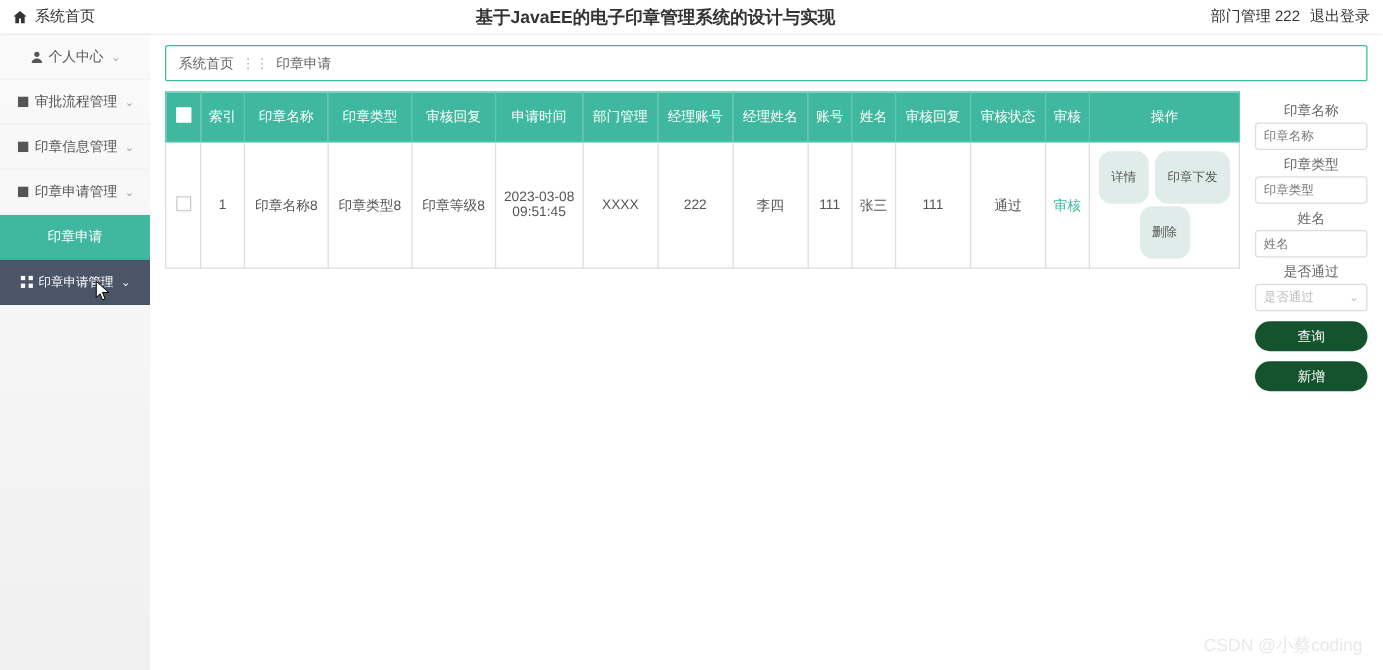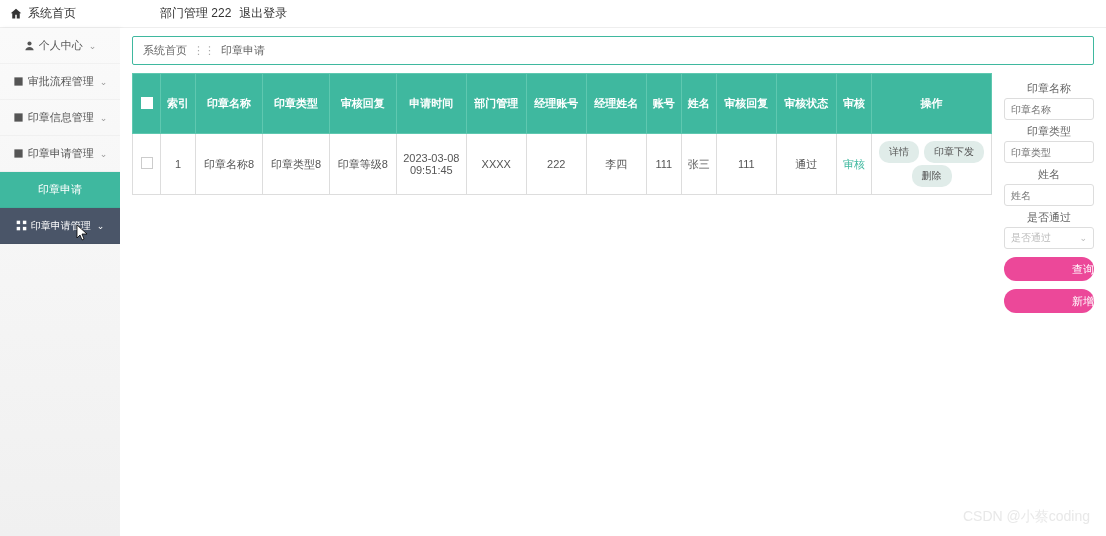--- a/index.html
+++ b/index.html
@@ -23,50 +23,51 @@
     .main { flex: 1; display: flex; flex-direction: column; position: relative; background: #fff; }
     
     .breadcrumb { margin: 8px 12px; border: 1px solid #3fb89f; padding: 6px 10px; font-size: 11px; color: #666; border-radius: 2px; display: flex; align-items: center; gap: 6px; }
     .breadcrumb-sep { color: #aaa; }
     
     .content-wrap { flex: 1; display: flex; padding: 0 12px; gap: 12px; position: relative; }
     
     .table-area { flex: 1; position: relative; }
     
     table { border-collapse: collapse; width: 100%; font-size: 11px; }
-    th { background: #3fb89f; color: #fff; padding: 22px 4px; font-weight: bold; border: 1px solid #5fc8b0; }
+    th { background: #3fb89f; color: #fff; padding: 12px 4px; font-weight: normal; border: 1px solid #5fc8b0; }
     td { border: 1px solid #ddd; padding: 6px 4px; text-align: center; color: #555; background: #fff; }
     th:first-child, td:first-child { width: 28px; }
     .checkbox { width: 12px; height: 12px; border: 1px solid #ccc; display: inline-block; background: #fff; }
-    .op-btn { display: inline-block; background: #e0ece9; color: #555; padding: 4px 10px; border-radius: 10px; font-size: 10px; margin: 1px; cursor: pointer; }
+    .op-btn { display: inline-block; background: #e0ece9; color: #555; padding: 14px 10px; border-radius: 10px; font-size: 10px; margin: 1px; cursor: pointer; }
     .audit-link { color: #3fb89f; cursor: pointer; }
     
     .bg-decor { position: absolute; top: 100px; left: 0; width: 250px; height: 400px; z-index: -1; }
     .bg-decor svg { width: 100%; height: 100%; }
     
     .filter-panel { width: 90px; padding-top: 4px; }
     .filter-label { text-align: center; font-size: 11px; color: #666; margin: 4px 0 2px; }
     .filter-input { width: 100%; height: 22px; border: 1px solid #ddd; border-radius: 3px; font-size: 10px; padding: 0 6px; color: #bbb; outline: none; }
     .filter-select { width: 100%; height: 22px; border: 1px solid #ddd; border-radius: 3px; font-size: 10px; padding: 0 6px; color: #bbb; background: #fff; position: relative; display: flex; align-items: center; justify-content: space-between; }
-    .filter-btn { width: 100%; height: 24px; background: #ec4899; color: #fff; border: none; border-radius: 12px; font-size: 11px; margin-top: 8px; cursor: pointer; text-align: right; }
+    .filter-btn { width: 100%; height: 24px; background: #14532d; color: #fff; border: none; border-radius: 12px; font-size: 11px; margin-top: 8px; cursor: pointer; }
     
     .watermark { position: absolute; bottom: 10px; right: 16px; font-size: 14px; color: rgba(230,230,230,0.9); }
     
     .cursor { position: absolute; width: 14px; height: 18px; z-index: 100; }
   </style>
 </head>
 <body>
 
 <div class="header">
   <div class="header-left">
     <svg class="home-icon" viewBox="0 0 16 16">
         <path fill="#333" d="M8 1L1 7h2v7h4V9h2v5h4V7h2z"></path>
       </svg>
     <span>系统首页</span>
   </div>
+  <div class="header-title">基于JavaEE的电子印章管理系统的设计与实现</div>
   <div class="header-right">
     <span>部门管理 222</span>
     <span>退出登录</span>
   </div>
 </div>
 
 <div class="layout">
   <div class="sidebar">
     <div class="sidebar-item">
       <svg class="sidebar-icon" viewBox="0 0 16 16">

